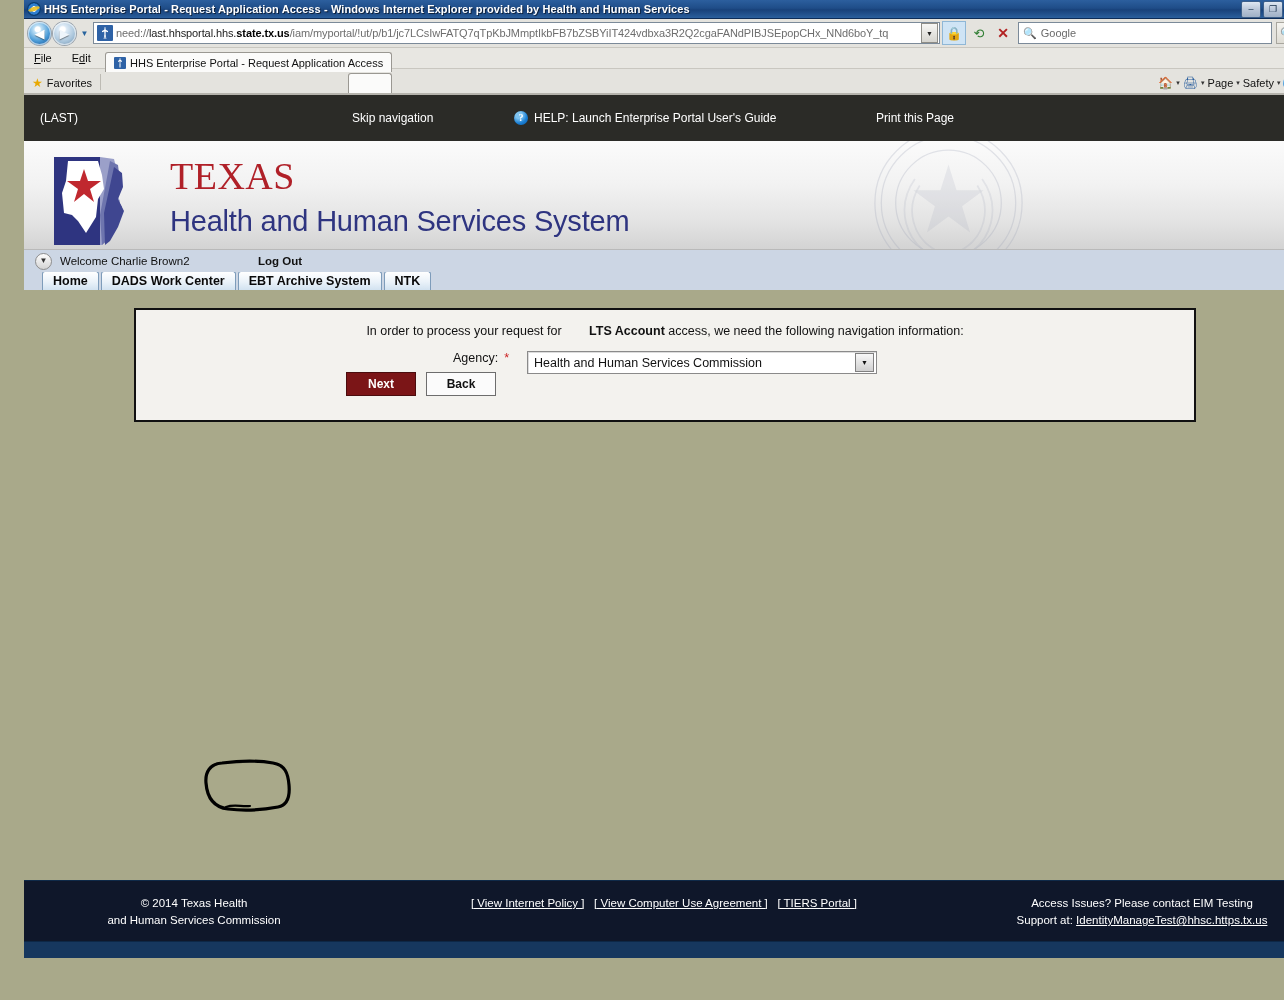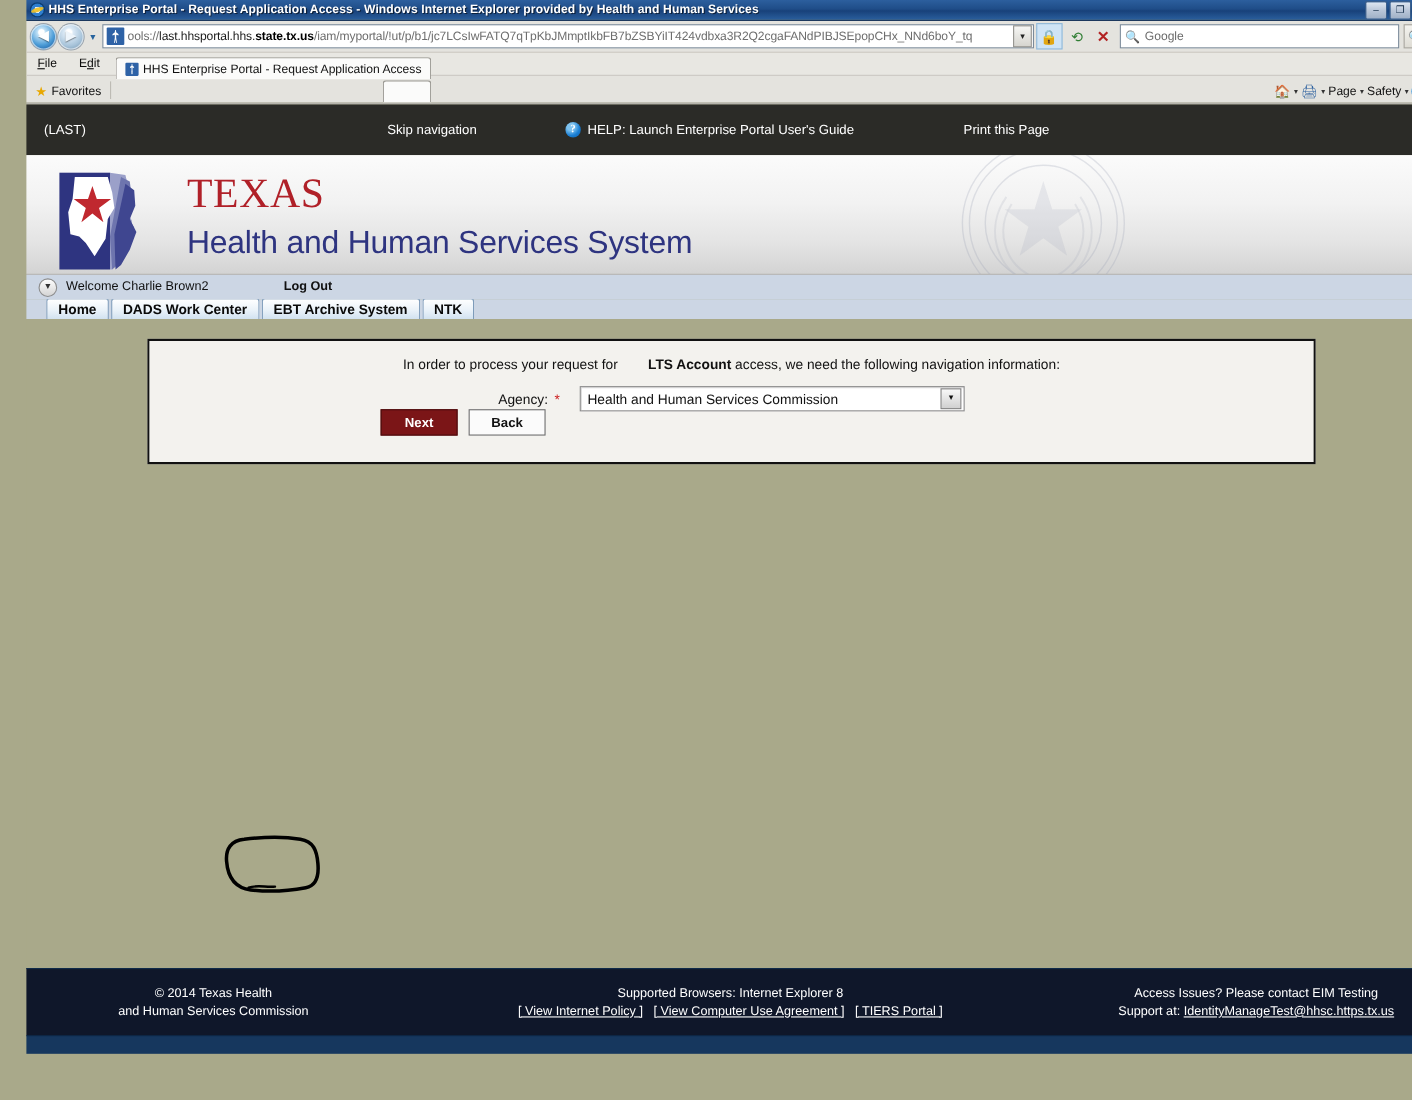--- a/index.html
+++ b/index.html
@@ -219,21 +219,21 @@
     height:34px;background:#c3c3c3;border-bottom:1px solid #9a9a9a;
     display:flex;align-items:center;padding-left:14px;
     font-size:14px;font-weight:bold;color:#111;
   }
   .panel-body{background:#f3f2ee;padding:14px 0 0 0;height:96px;position:relative;}
   .introline{
     text-align:center;font-size:12.5px;color:#111;padding:0 20px;
   }
   .introline b{font-weight:bold;padding-left:24px;}
   .formrow{
-    display:flex;align-items:center;justify-content:center;gap:0;margin-top:13px;
+    display:flex;justify-content:center;gap:0;margin-top:13px;
   }
   .flabel{font-size:12.5px;color:#111;}
   .fstar{color:#c22; font-size:12.5px;margin-left:6px;}
   .select{
     margin-left:18px;width:348px;height:21px;background:#fff;border:1px solid #8a8a8a;
     display:flex;align-items:center;justify-content:space-between;
     box-shadow:inset 1px 1px 0 #dcdcdc;
   }
   .select .sv{font-size:12.5px;color:#111;padding-left:6px;}
   .select .sarrow{
@@ -287,21 +287,21 @@
     <div class="navbtn">
       <div class="arw">◀</div>
     </div>
     <div class="navbtn fwd">
       <div class="arw">▶</div>
     </div>
     <div class="histdrop">▼</div>
 
     <div class="urlbox">
       <div class="url-fav"></div>
-      <div class="url-text"><span class="dim">ools://</span><span>last.hhsportal.hhs.</span><span class="bold">state.tx.us</span><span class="dim">/iam/myportal/!ut/p/b1/jc7LCsIwFATQ7qTpKbJMmptIkbFB7bZSBYiIT424vdbxa3R2Q2cgaFANdPIBJSEpopCHx_NNd6boY_tq</span></div>
+      <div class="url-text"><span class="dim">need://</span><span>last.hhsportal.hhs.</span><span class="bold">state.tx.us</span><span class="dim">/iam/myportal/!ut/p/b1/jc7LCsIwFATQ7qTpKbJMmptIkbFB7bZSBYiIT424vdbxa3R2Q2cgaFANdPIBJSEpopCHx_NNd6boY_tq</span></div>
       <div class="urldrop">▼</div>
     </div>
 
     <div class="tbtn lock">
         <span style="color:#c79a14;font-size:13px;">🔒</span>
       </div>
     <div class="tbtn">
         <span style="color:#2e7d32;font-size:13px;">⟲</span>
       </div>
     <div class="tbtn">
@@ -442,21 +442,20 @@
       <path d="M26 49 C 34 46, 42 49, 50 48" fill="none" stroke="#000000" stroke-width="2.2" stroke-linecap="round"></path>
     </svg>
   </div>
 
   <div class="footer">
     <div class="fcol left">
       <div>© 2014 Texas Health</div>
       <div>and Human Services Commission</div>
     </div>
     <div class="fcol mid">
-      <div>Supported Browsers: Internet Explorer 8</div>
       <div>
         <span class="lnk">[ View Internet Policy ]</span>
         <span>&nbsp;</span>
         <span class="lnk">[ View Computer Use Agreement ]</span>
         <span>&nbsp;</span>
         <span class="lnk">[ TIERS Portal ]</span>
       </div>
     </div>
     <div class="fcol right">
       <div>Access Issues? Please contact EIM Testing</div>

